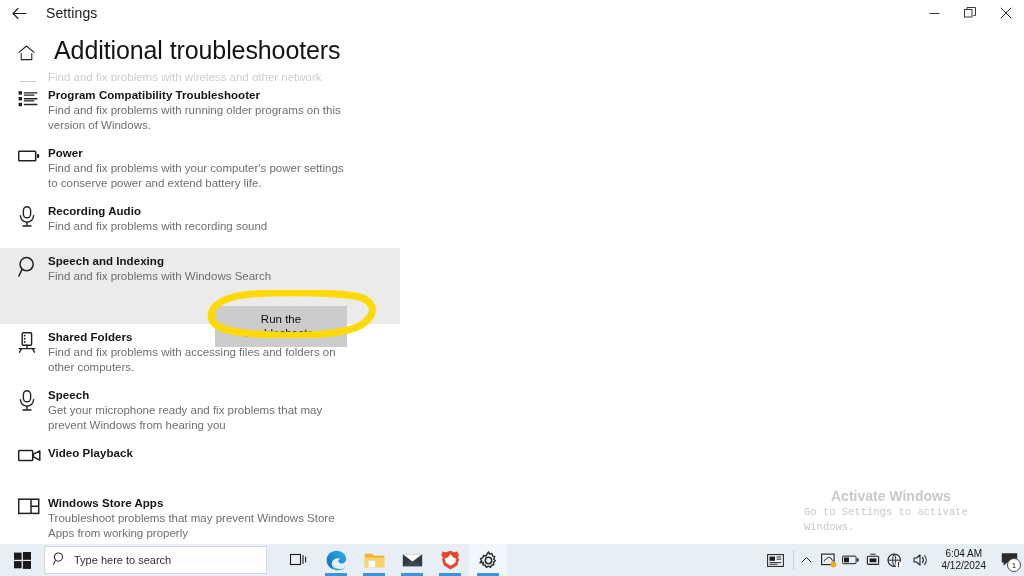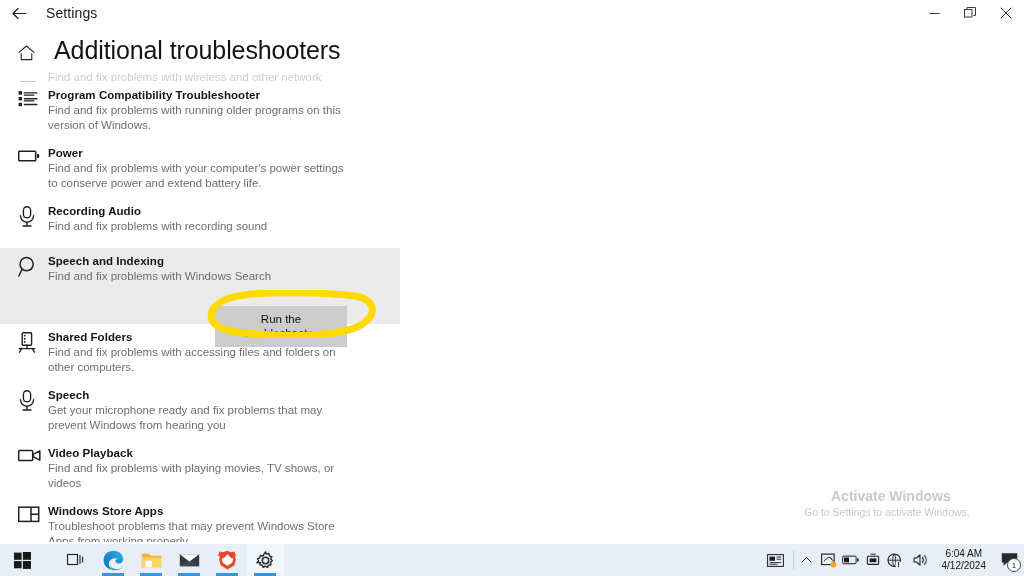--- a/index.html
+++ b/index.html
@@ -71,21 +71,21 @@
 
   
   .annot {
     position: absolute; left: 206px; top: 290px; width: 172px; height: 48px;
     z-index: 30; pointer-events: none;
   }
 
   
   .watermark { position: absolute; left: 804px; top: 487px; width: 210px; }
   .wm-title { font-size: 14px; color: #c9c9c9; font-weight: 700; line-height: 18px; margin-left: 27px; }
-  .wm-sub { font-size: 10.5px; color: #c9c9c9; line-height: 15px; }
+  .wm-sub { font-size: 10.5px; color: #c9c9c9; line-height: 15px; font-family: Liberation Mono, monospace; }
 
   
   .taskbar {
     position: absolute; left: 0; bottom: 0; width: 1024px; height: 32px;
     background: #e7eef5; display: flex; align-items: center;
   }
   .start-btn { width: 44px; height: 32px; display: flex; align-items: center; justify-content: center; }
   .search-box {
     width: 205px; height: 26px; background: #ffffff; border: 1px solid #d7d7d7;
     display: flex; align-items: center; gap: 8px; padding: 0 8px; margin-left: 0px;
@@ -255,21 +255,20 @@
         </div>
         <div class="row">
           <div class="row-inner">
             <div class="row-icon">
               <svg width="23" height="15" viewBox="0 0 23 15" fill="none">
                 <rect x="0.7" y="2.6" width="14" height="10" rx="0.8" stroke="#202020" stroke-width="1.5"></rect>
                 <path d="M15.4 6.2l6.4-3.4v9.4l-6.4-3.4z" stroke="#202020" stroke-width="1.5" stroke-linejoin="round"></path>
               </svg>
             </div>
             <div class="row-title">Video Playback</div>
-            <div class="row-desc">Find and fix problems with playing movies, TV shows, or videos</div>
           </div>
         </div>
         <div class="row">
           <div class="row-inner">
             <div class="row-icon">
               <svg width="22" height="17" viewBox="0 0 22 17" fill="none">
                 <rect x="0.7" y="1.2" width="20" height="14.2" stroke="#202020" stroke-width="1.5"></rect>
                 <path d="M13 1.2v14.2M13 8.3h7.7" stroke="#202020" stroke-width="1.5"></path>
               </svg>
             </div>
@@ -294,20 +293,29 @@
   <div class="taskbar">
     <div class="start-btn">
       <svg width="17" height="17" viewBox="0 0 17 17">
         <rect x="0" y="0.6" width="7.6" height="7.2" fill="#1a1a1a"></rect>
         <rect x="8.9" y="0" width="8.1" height="7.8" fill="#1a1a1a"></rect>
         <rect x="0" y="9.1" width="7.6" height="7.2" fill="#1a1a1a"></rect>
         <rect x="8.9" y="9.0" width="8.1" height="7.9" fill="#1a1a1a"></rect>
       </svg>
     </div>
 
+    <div class="search-box">
+      <span>
+        <svg width="13" height="13" viewBox="0 0 13 13" fill="none">
+          <circle cx="5.4" cy="5.1" r="4.1" stroke="#2b2b2b" stroke-width="1.05"></circle>
+          <path d="M2.3 8.6L0.6 12.2" stroke="#2b2b2b" stroke-width="1.05" stroke-linecap="round"></path>
+        </svg>
+      </span>
+      <span class="search-ph">Type here to search</span>
+    </div>
 
     <div style="width:12px"></div>
 
     <div class="tb-icon">
       <svg width="17" height="14" viewBox="0 0 17 14" fill="none">
         <rect x="0.5" y="1.5" width="10" height="10" stroke="#1c1c1c" stroke-width="1.1"></rect>
         <path d="M13 2.5v8M15.6 4v5" stroke="#1c1c1c" stroke-width="1.1" stroke-linecap="round"></path>
       </svg>
     </div>
 

